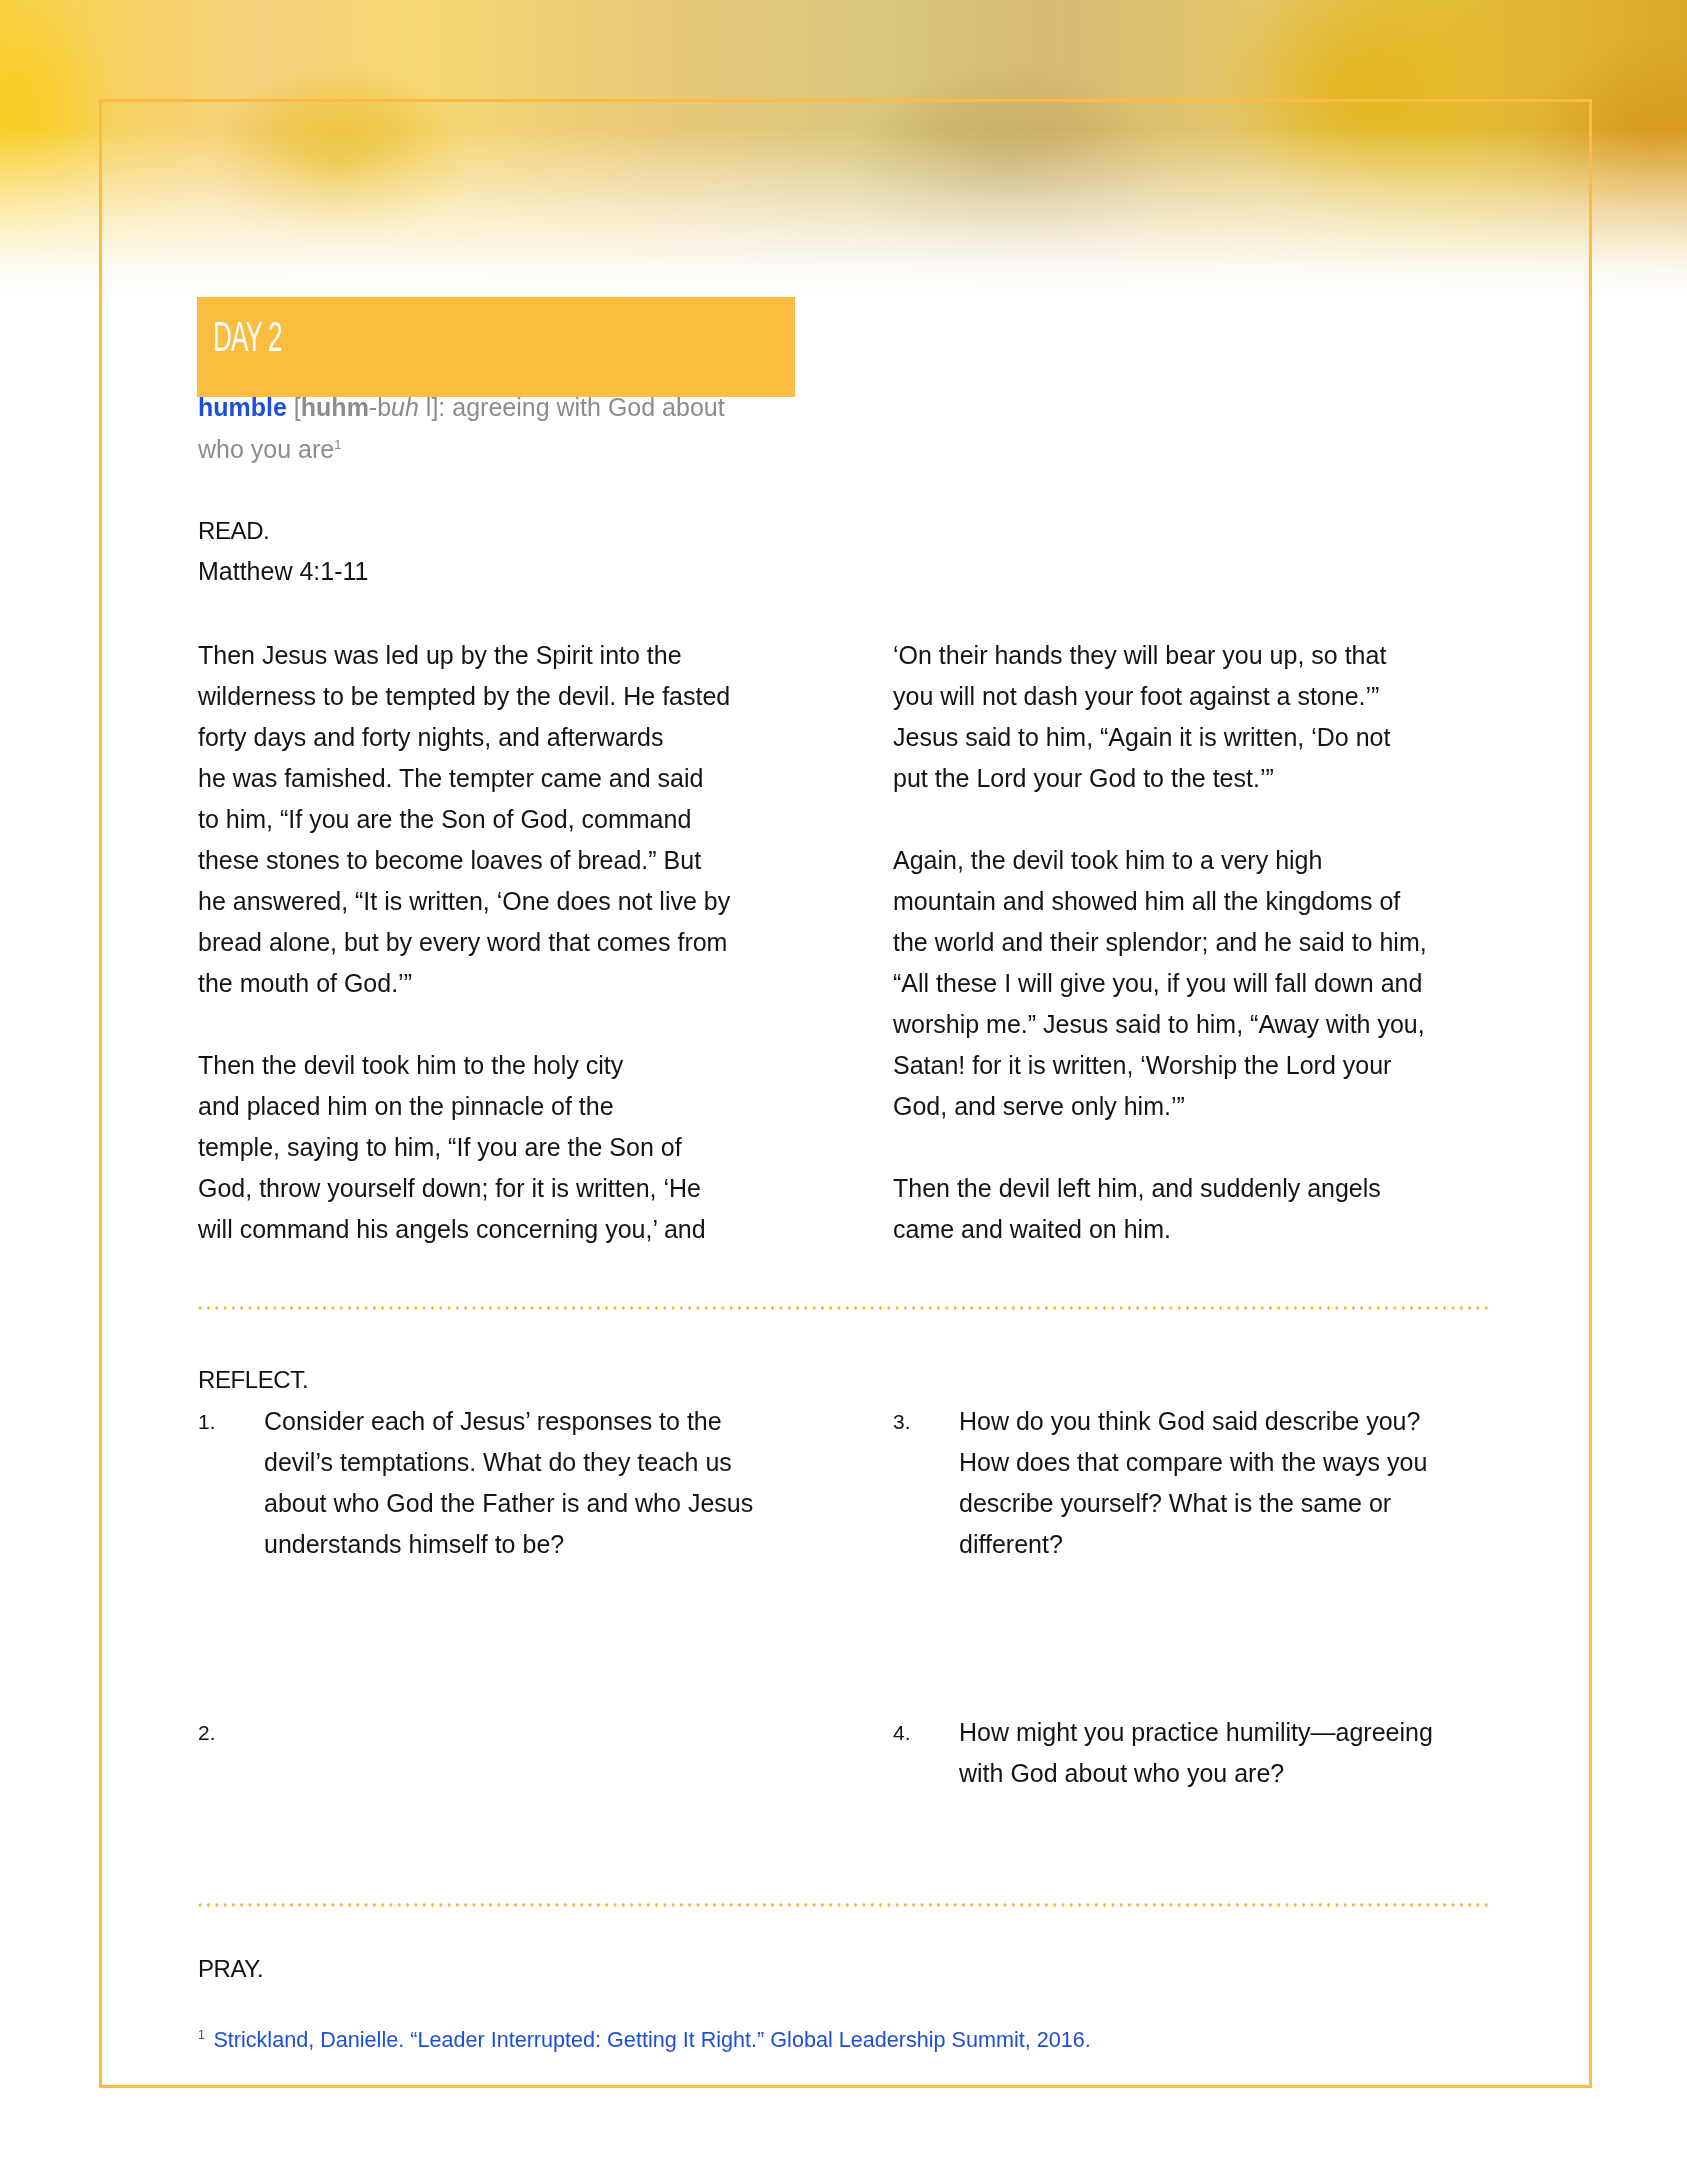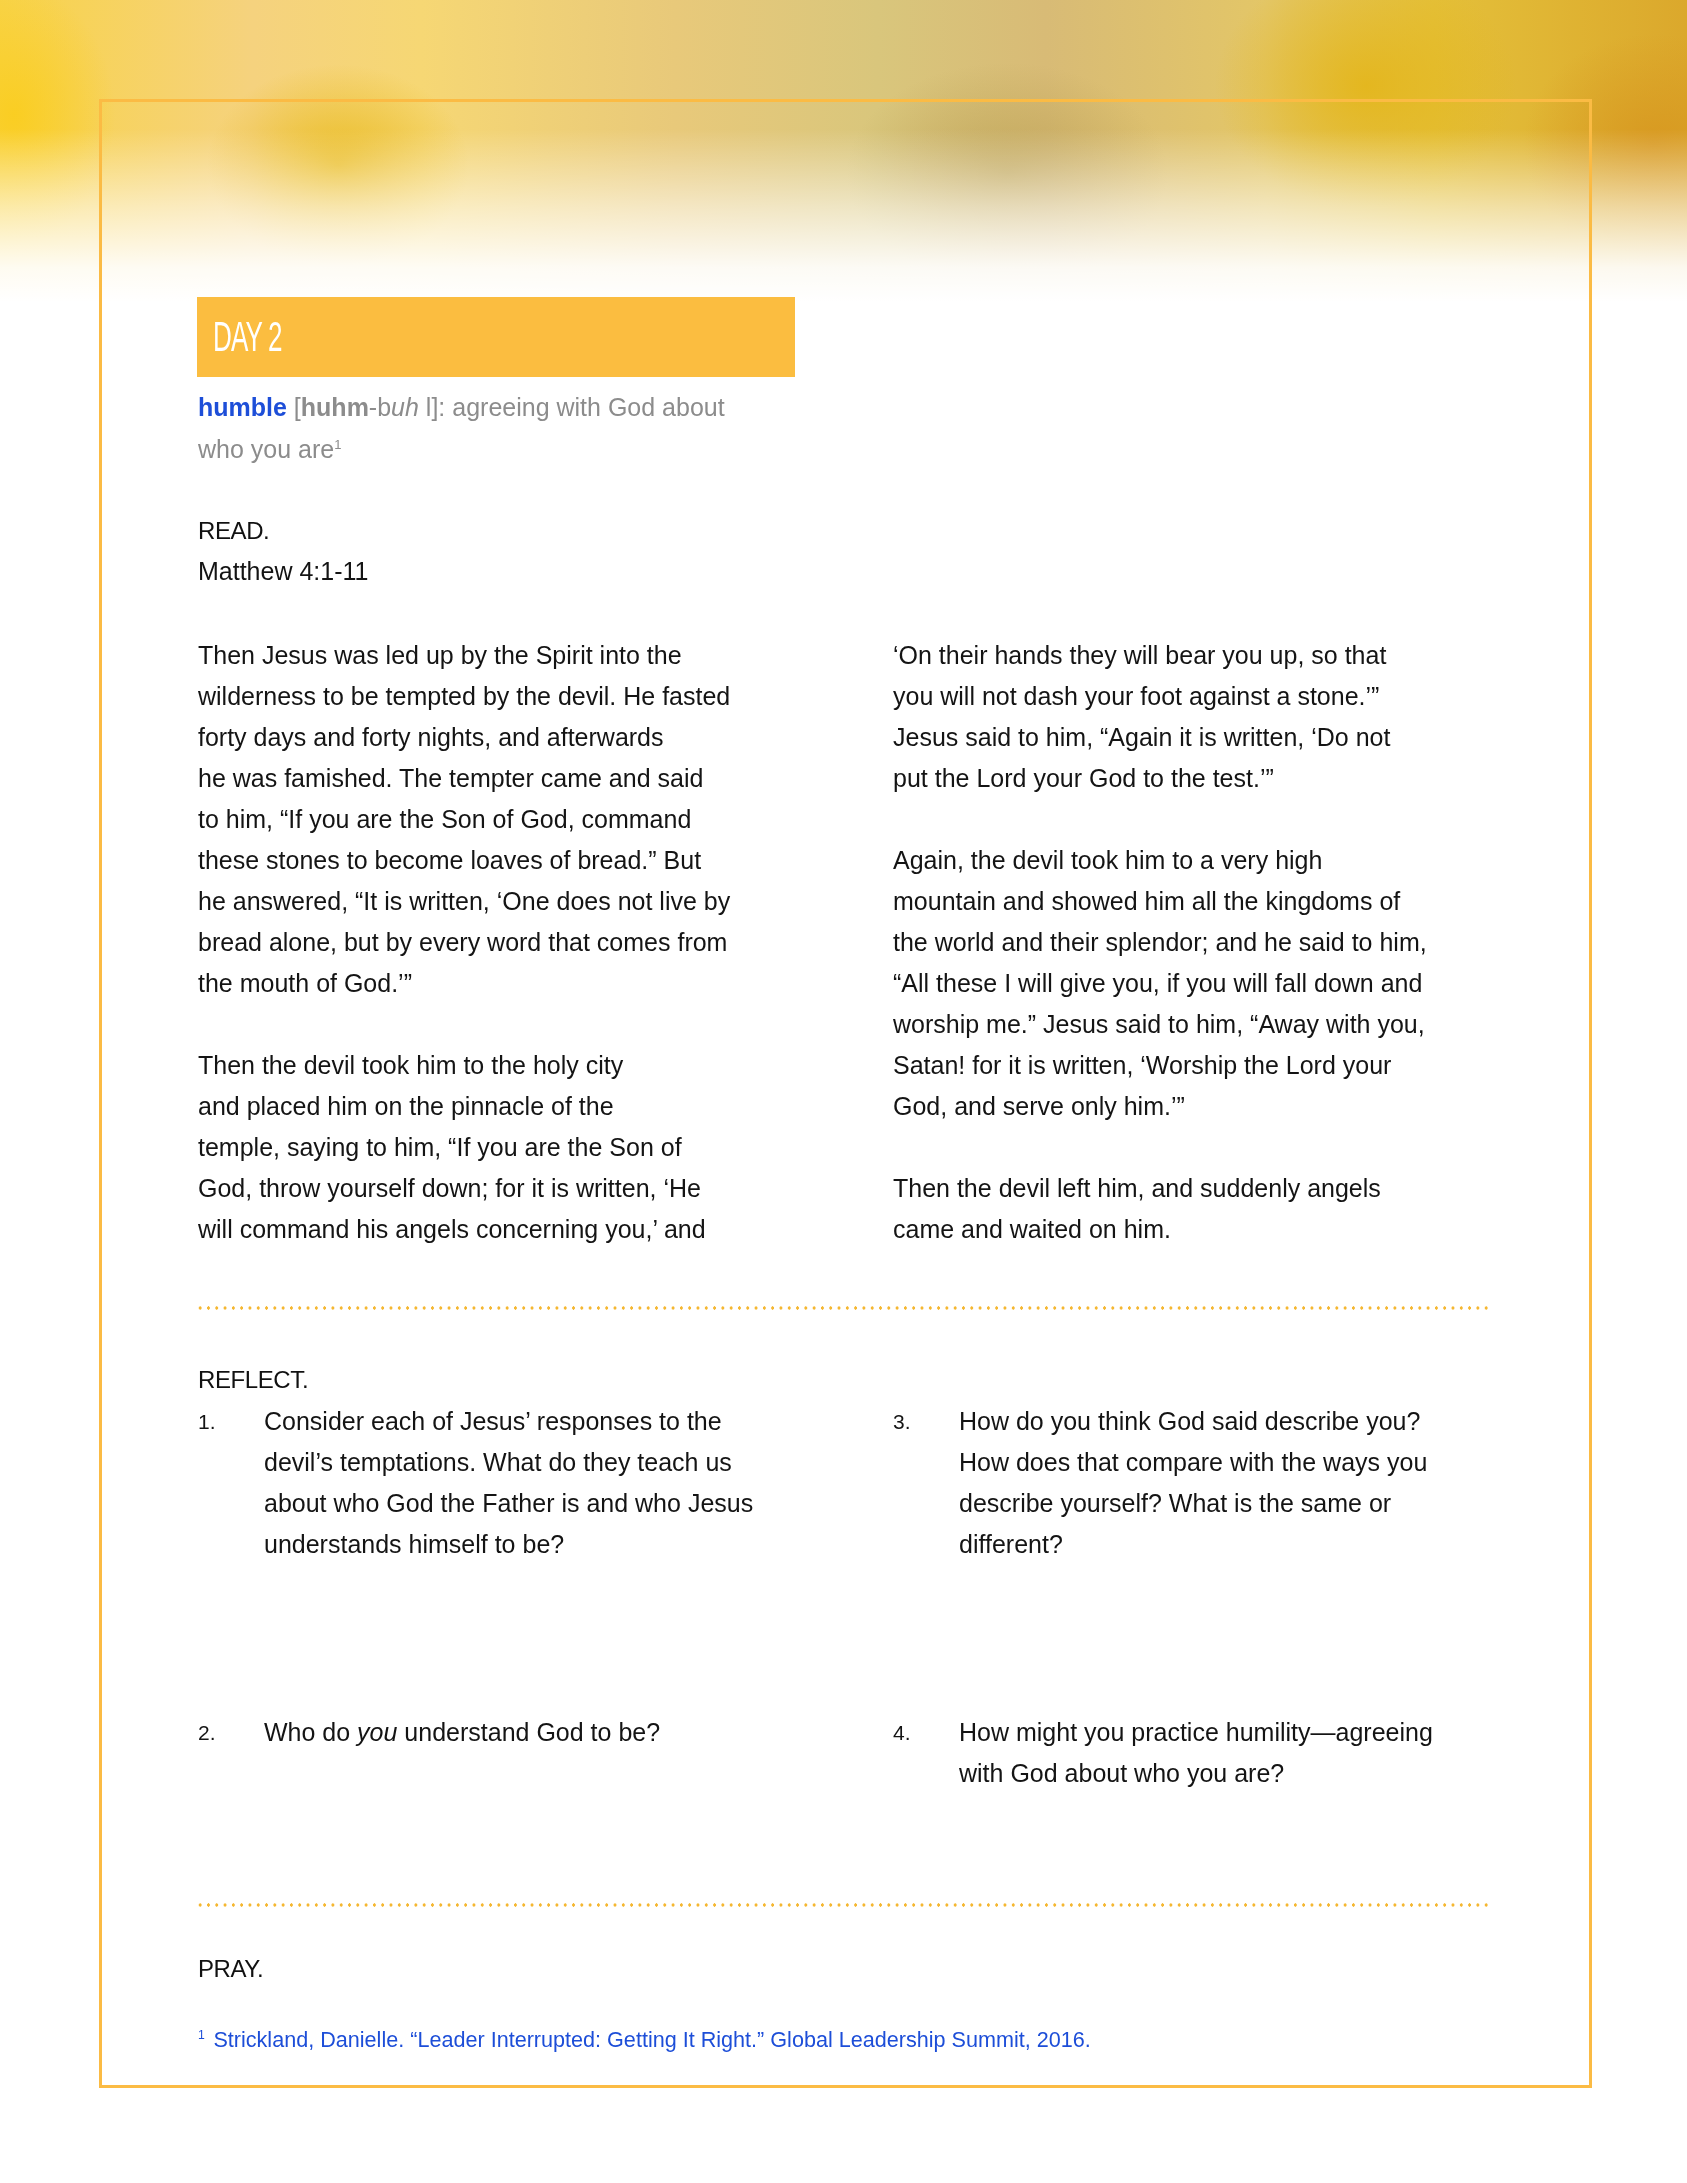--- a/index.html
+++ b/index.html
@@ -20,21 +20,21 @@
       position: absolute; left: 0; top: 129px; width: 1687px; height: 173px;
       background: linear-gradient(180deg, rgba(255,255,255,0) 0%, rgba(255,255,255,0.55) 45%, rgba(255,255,255,0.92) 80%, #ffffff 100%);
     }
 
     .frame {
       position: absolute; left: 99px; top: 99px; width: 1493px; height: 1989px;
       border: 3.6px solid #fbbb44;
     }
 
     .day-bar {
-      position: absolute; left: 197px; top: 297px; width: 598px; height: 80px;
+      position: absolute; left: 197px; top: 297px; width: 598px; height: 100px;
       background: #fbbd40;
     }
     .day-title {
       position: absolute; left: 16px; top: 17.3px;
       font-family: "Liberation Sans", sans-serif;
       font-size: 42px; color: #ffffff; letter-spacing: -1.4px;
       transform: scaleX(0.62); transform-origin: left top;
       line-height: 46px;
     }
 
@@ -166,23 +166,20 @@
   <div class="q-text">
     <span class="line">How do you think God said describe you?</span>
     <span class="line">How does that compare with the ways you</span>
     <span class="line">describe yourself? What is the same or</span>
     <span class="line">different?</span>
   </div>
 </div>
 
 <div class="question" style="left: 198px; top: 1712px; height: 43px;">
   <span class="q-num">2.</span>
-  <div class="q-text">
-    <span class="line"><span>Who do </span><em>you</em><span> understand God to be?</span></span>
-  </div>
 </div>
 
 <div class="question" style="left: 893px; top: 1712px; height: 86px;">
   <span class="q-num">4.</span>
   <div class="q-text">
     <span class="line">How might you practice humility—agreeing</span>
     <span class="line">with God about who you are?</span>
   </div>
 </div>
 

